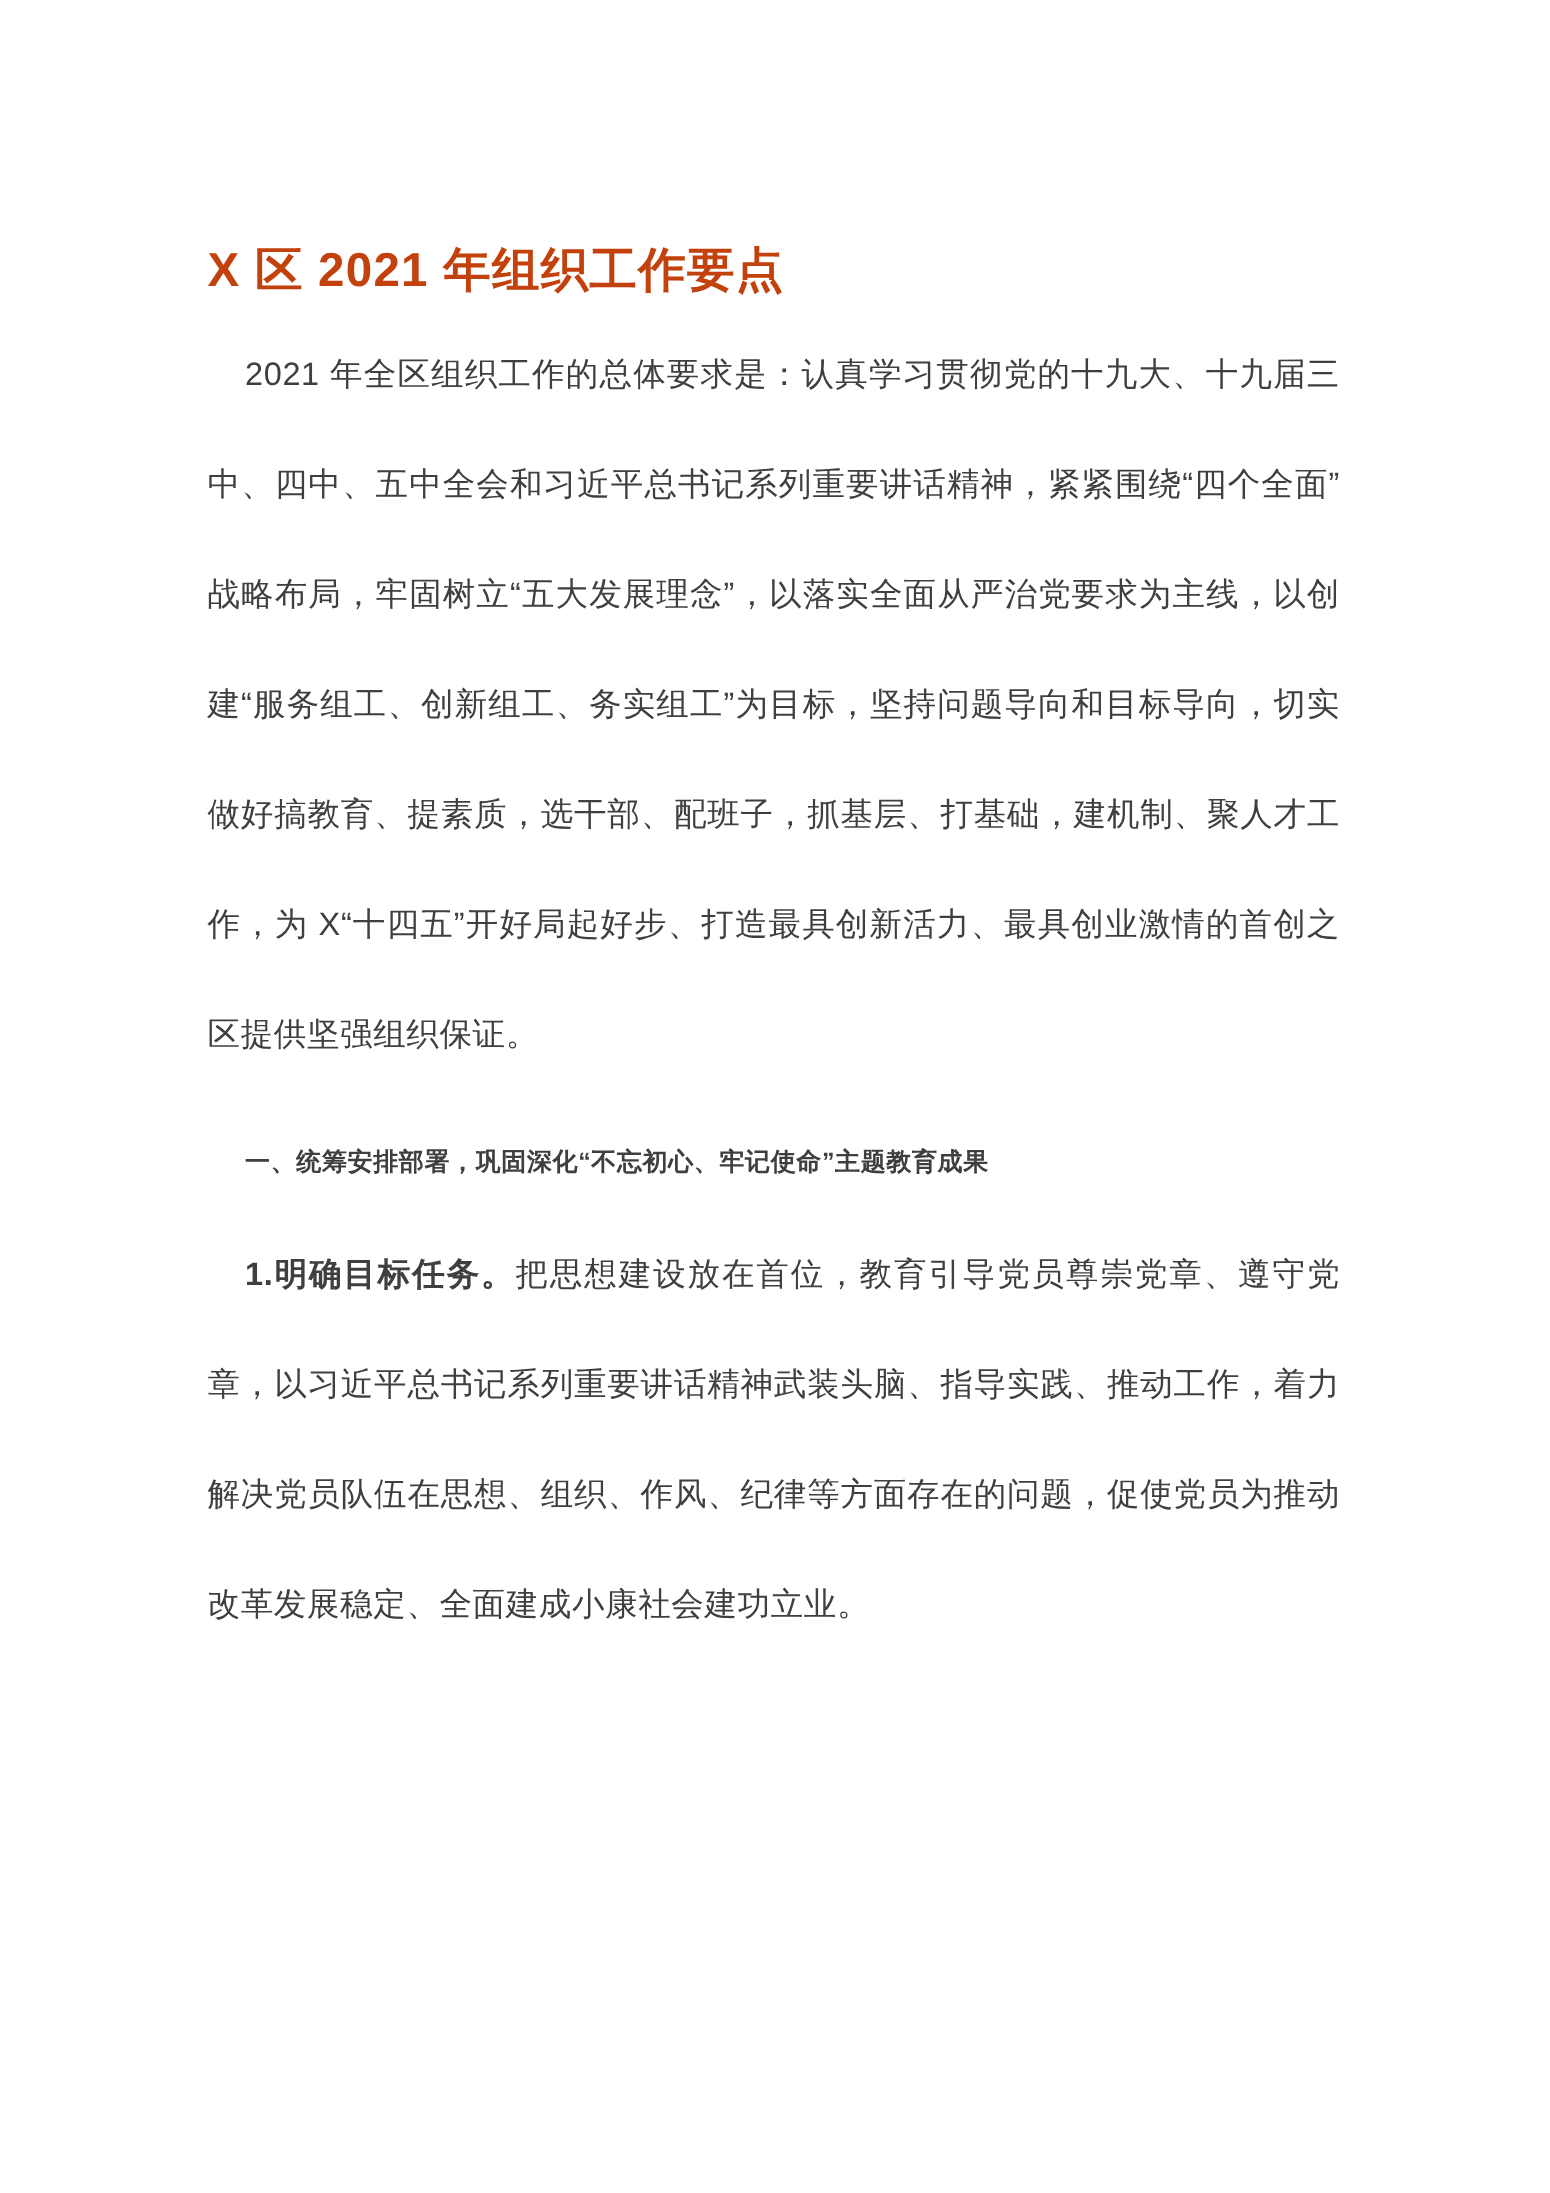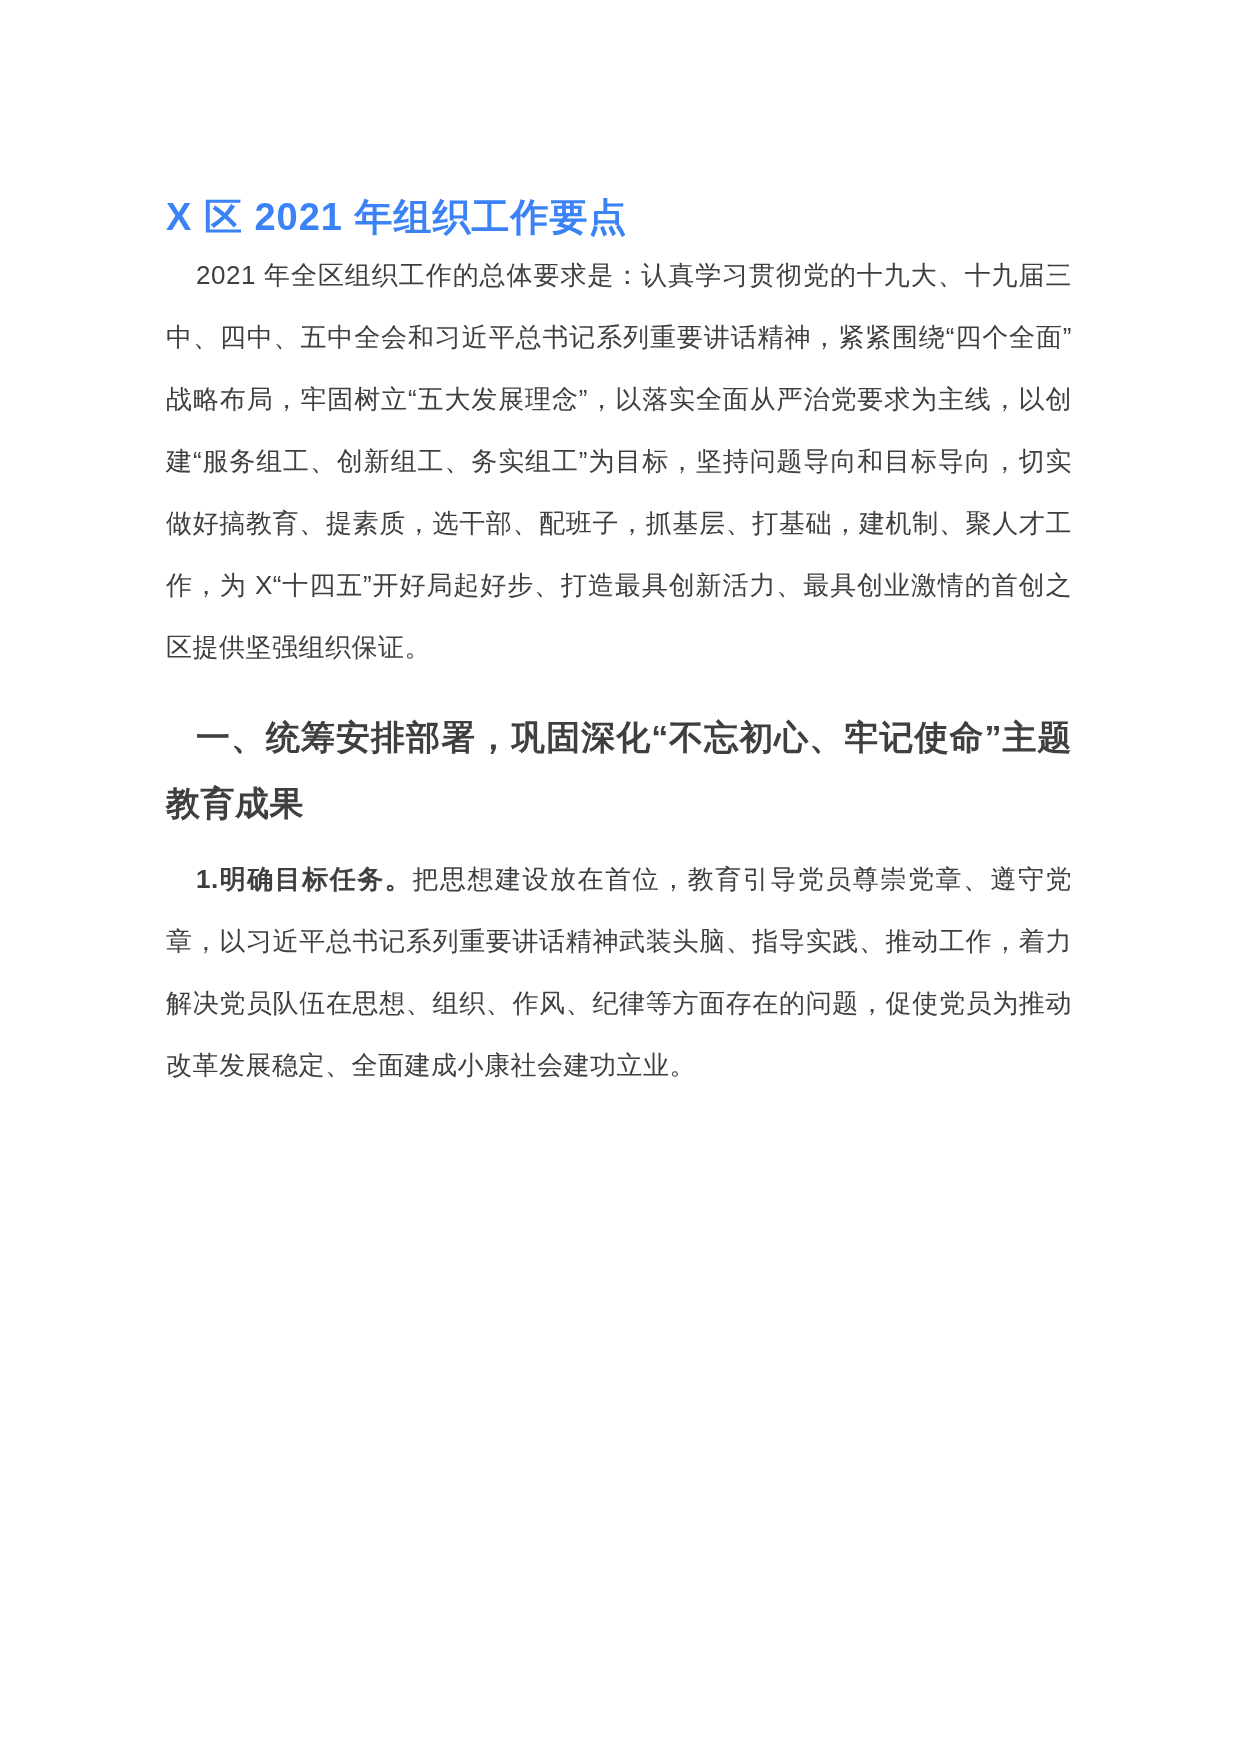--- a/index.html
+++ b/index.html
@@ -16,39 +16,39 @@
     box-sizing: border-box;
     padding: 192px 168px 0 166px;
     overflow: hidden;
     font-family: "Liberation Sans", "DejaVu Sans", sans-serif;
     color: #3f3f3f;
   }
   .doc-title {
     font-size: 38px;
     font-weight: 600;
     line-height: 50px;
-    margin: 0 0 2px 0;
+    margin: 0 0 13px 0;
     letter-spacing: 1px;
-    color: #3b82f6;
+    color: #c2410c;
   }
   .body-par {
     font-size: 26px;
-    line-height: 62px;
+    line-height: 88px;
     text-align: justify;
     text-justify: inter-ideograph;
     text-indent: 30px;
     margin: 0 0 12px 0;
     letter-spacing: 0.5px;
     color: #3f3f3f;
   }
   .intro-par {
     margin-bottom: 26px;
   }
   .section-heading {
-    font-size: 34px;
+    font-size: 20px;
     font-weight: bold;
     line-height: 66px;
     text-align: justify;
     text-justify: inter-ideograph;
     text-indent: 30px;
     margin: 0 0 12px 0;
     letter-spacing: 0.5px;
     color: #3f3f3f;
   }
   .lead-bold {

